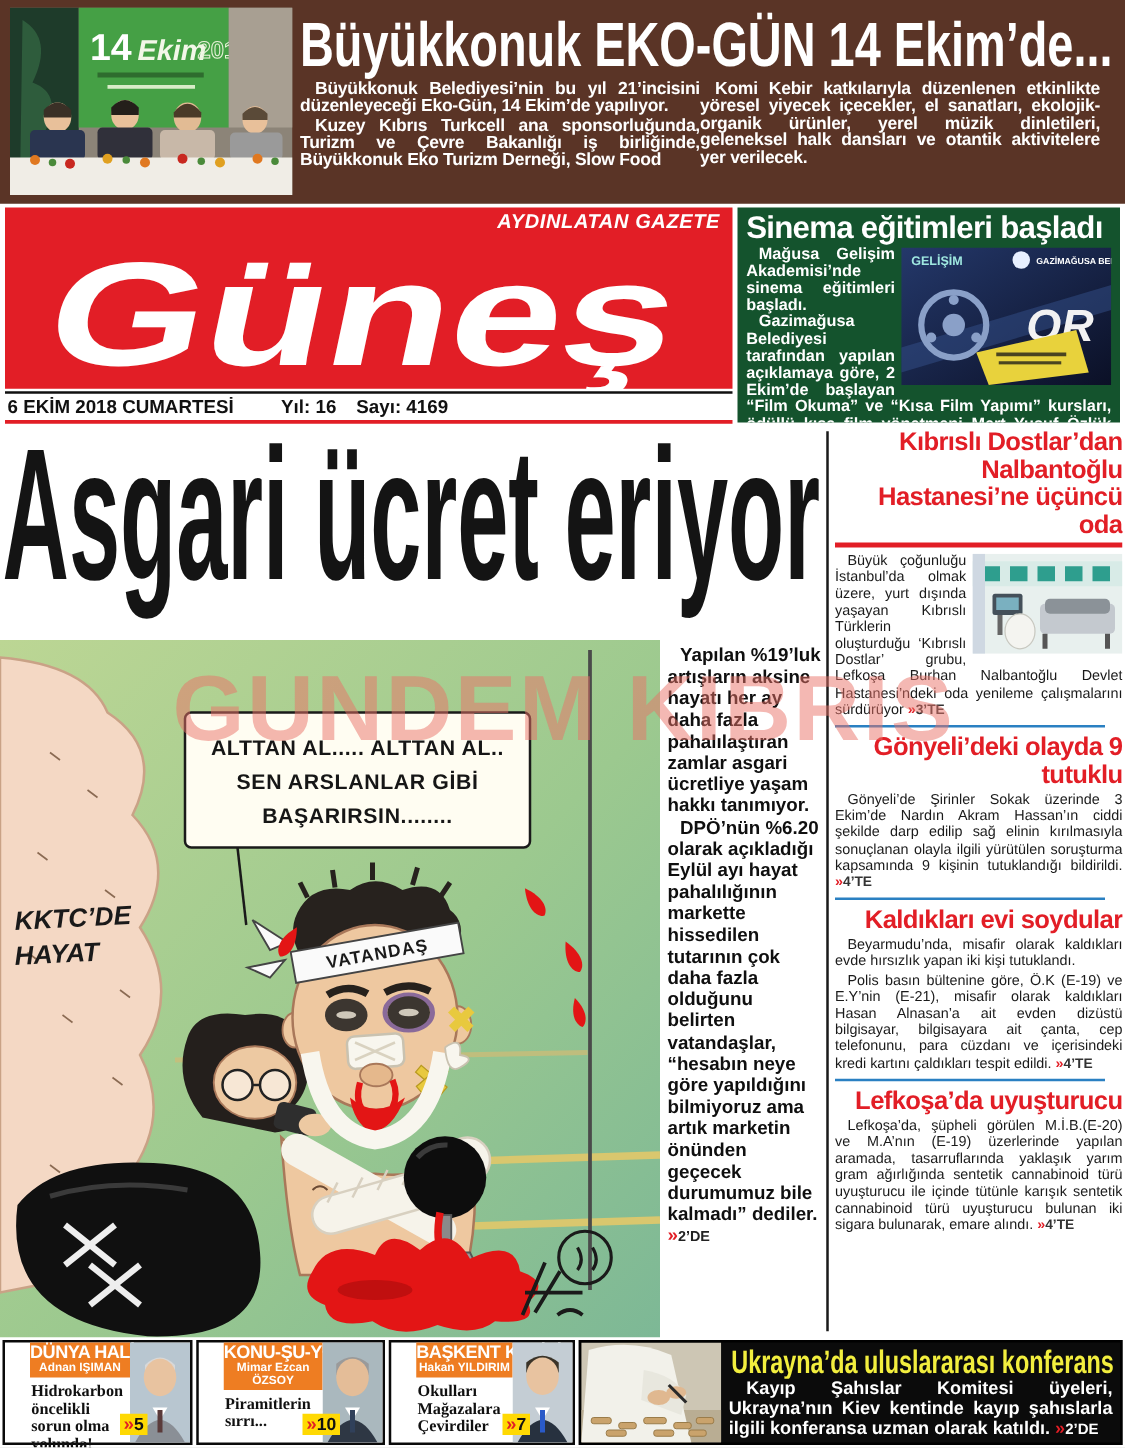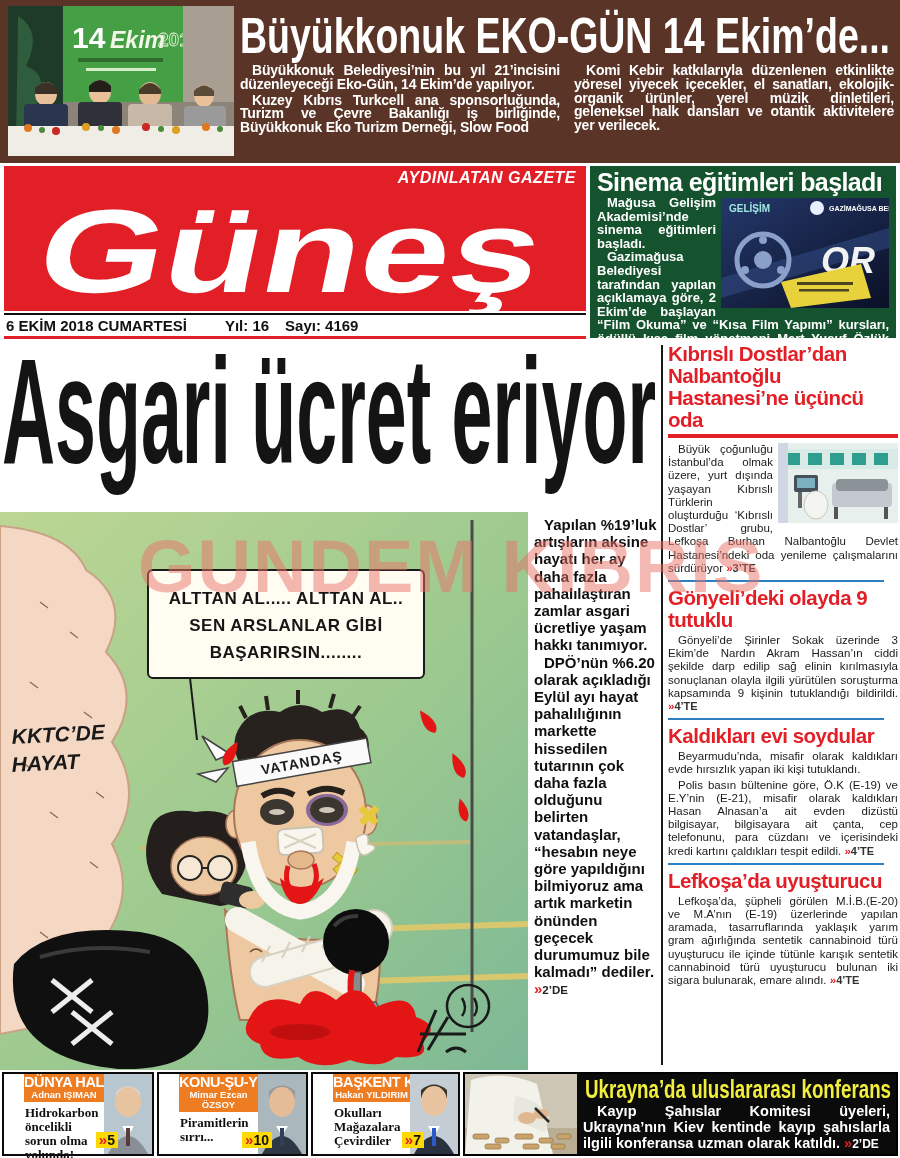--- a/index.html
+++ b/index.html
@@ -3,21 +3,21 @@
 <meta charset="utf-8">
 <style>
   html,body{margin:0;padding:0;background:#e8e8e8;}
   #page{position:relative;width:900px;height:1158px;background:#fff;overflow:hidden;
         font-family:"Liberation Sans",sans-serif;margin:0 auto;}
   .abs{position:absolute;}
   svg text{font-family:"Liberation Sans",sans-serif;}
 
   
   .banner{left:0;top:0;width:900px;height:163px;background:#5a3426;}
-  .banner-cols{left:240px;top:64px;width:654px;height:96px;display:flex;gap:14px;}
+  .banner-cols{left:240px;top:64px;width:654px;height:96px;display:flex;}
   .bcol{width:320px;color:#fff;font-weight:bold;font-size:14px;line-height:13.8px;
         text-align:justify;letter-spacing:-0.2px;}
   .bcol p{margin:0 0 2px 0;text-indent:12px;}
   .chev{color:#e21e26;font-weight:bold;}
   .bref{color:#fff;font-weight:bold;font-size:12px;}
 
   
   .mast{left:4px;top:166px;width:582px;height:145px;background:#e21e26;}
   .tagline{position:absolute;right:10px;top:3px;color:#fff;font-weight:bold;
            font-style:italic;font-size:16px;letter-spacing:0.5px;}
@@ -40,21 +40,21 @@
 
   
   .midcol{left:534px;top:516px;width:124px;height:552px;font-weight:bold;font-size:15px;
           line-height:17.2px;color:#0f0f0f;}
   .midcol p{margin:0;text-indent:10px;}
   .mc-ref{font-size:11.5px;color:#222;font-weight:bold;}
   .vdiv{left:661px;top:345px;width:2px;height:720px;background:#1a1a1a;}
 
   .rightcol{left:668px;top:343px;width:230px;height:726px;overflow:hidden;}
   .art-title{color:#e21e26;font-weight:bold;font-size:20.5px;line-height:22px;
-             letter-spacing:-0.5px;margin:0 0 3px 0;}
+             letter-spacing:-0.5px;margin:0 0 3px 0;text-align:right;}
   .red-rule{border-top:4px solid #e21e26;margin:3px 0 5px 0;width:100%;}
   .art-body{font-size:11.5px;line-height:13.2px;color:#1a1a1a;margin:0 0 2px 0;
             text-indent:10px;text-align:justify;}
   .art-img{float:right;width:120px;height:80px;margin:0 0 3px 5px;}
   .aref{font-size:11px;color:#333;font-weight:bold;}
   .sep{border-top:2px solid #2a80c2;margin:5px 14px 5px 0;}
 
   .watermark{left:138px;top:524px;font-size:74px;font-weight:bold;white-space:nowrap;
              color:rgba(233,113,104,0.5);letter-spacing:2px;z-index:40;pointer-events:none;}
 

